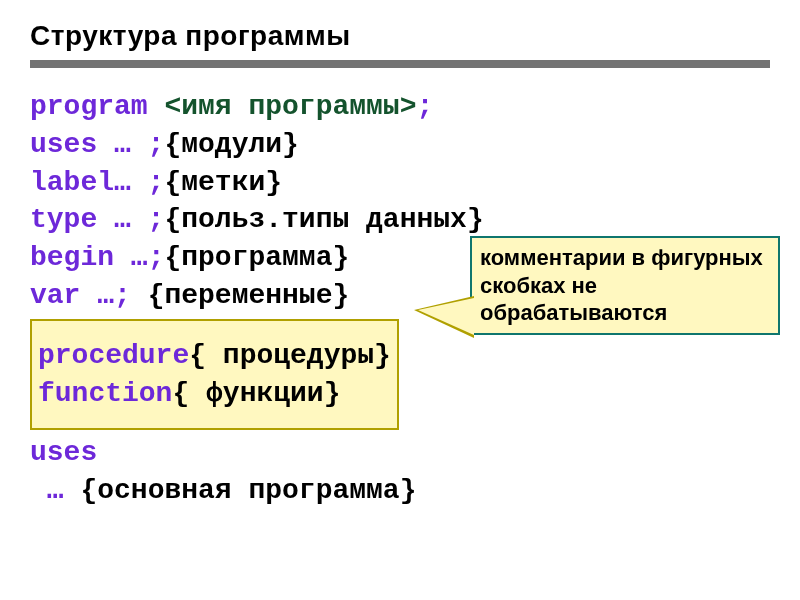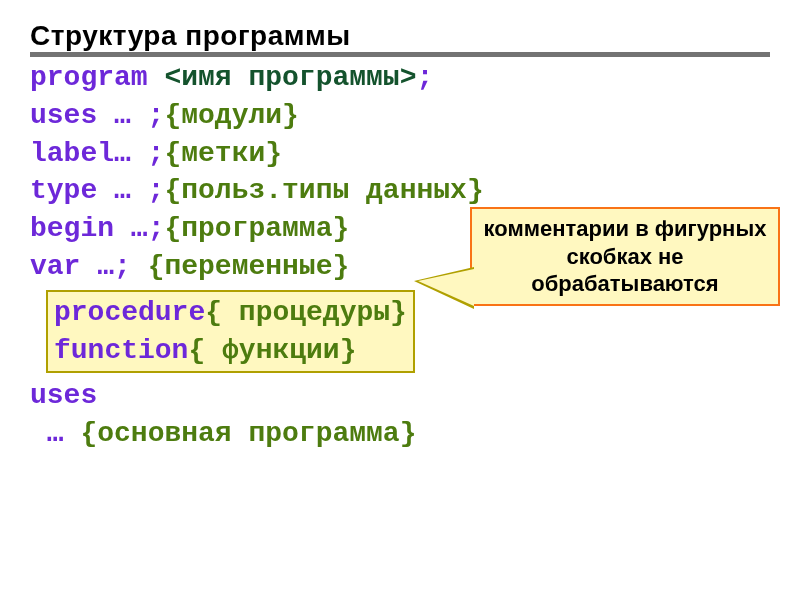--- a/index.html
+++ b/index.html
@@ -8,58 +8,57 @@
     font-family: Arial, Helvetica, sans-serif;
     background: #fff;
     width: 800px;
     height: 600px;
     box-sizing: border-box;
   }
   .title {
     font-size: 28px;
     font-weight: bold;
     color: #000;
-    padding-bottom: 0;
-    border-bottom: 5px solid #737373;
-    margin-bottom: 2px;
+    padding-bottom: 8px;
+    border-bottom: 8px solid #737373;
+    margin-bottom: 20px;
     letter-spacing: 0.5px;
   }
   .code {
     font-family: "Courier New", Courier, monospace;
     font-size: 28px;
     line-height: 1.35;
     font-weight: bold;
     position: relative;
   }
   .kw  { color: #6d28d9; }
   .ph  { color: #14532d; }
-  .cm  { color: #4d7c0f; }
+  .cm  { color: #000000; }
   .line { white-space: pre; }
   .proc-box {
     background: #fff8c0;
     border: 2px solid #b0a000;
-    padding: 2px 6px;
+    padding: 16px 6px;
     display: inline-block;
-    margin: 4px 16px;
+    margin: 4px 0;
   }
   .proc-box .line { display: block; }
 
   .callout {
     position: absolute;
     right: -10px;
     top: 148px;
     width: 290px;
     background: #fff8c0;
-    border: 2px solid #f97316;
+    border: 2px solid #0f766e;
     padding: 6px 8px;
     font-family: Arial, Helvetica, sans-serif;
     font-size: 22px;
     font-weight: bold;
     color: #000;
-    text-align: center;
     line-height: 1.25;
   }
   .callout::before {
     content: "";
     position: absolute;
     left: -58px;
     top: 58px;
     width: 0; height: 0;
     border-right: 60px solid #b0a000;
     border-top: 14px solid transparent;

